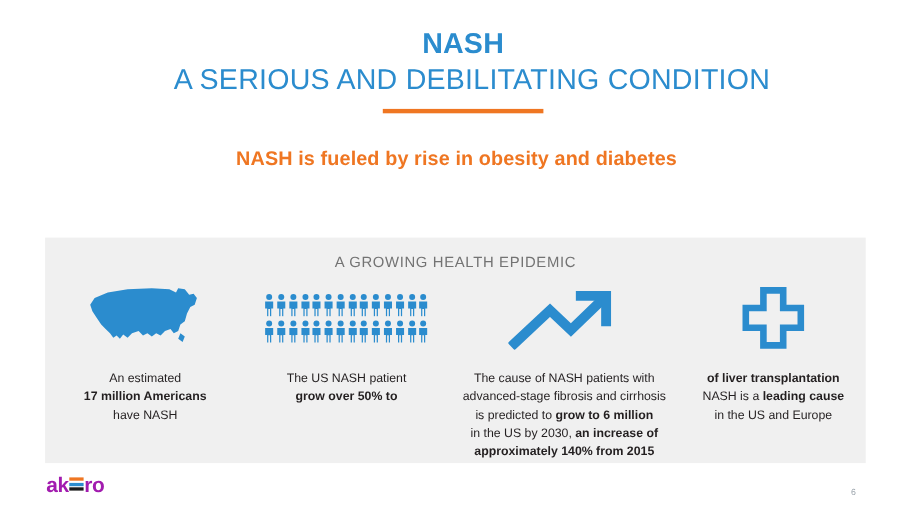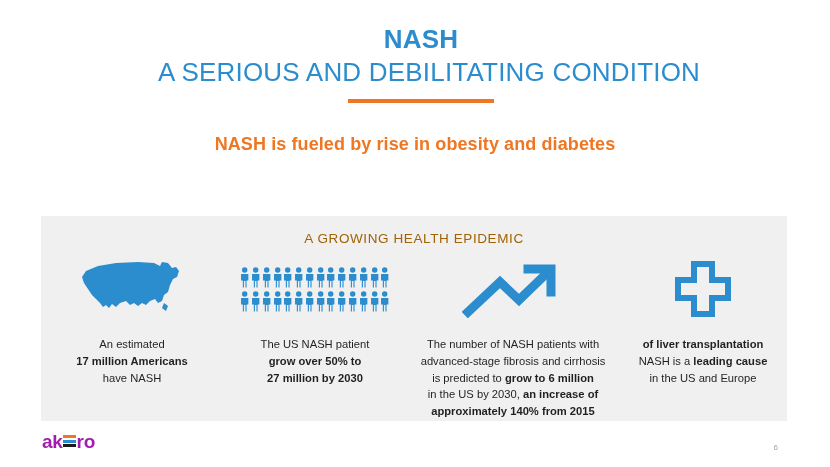--- a/index.html
+++ b/index.html
@@ -75,21 +75,21 @@
     height: 205px;
     background: #f0f0f0;
   }
   .panel-heading {
     position: absolute;
     left: 0;
     right: 0;
     top: 15px;
     text-align: center;
     font-size: 13.5px;
-    color: #a16207;
+    color: #737373;
     letter-spacing: 0.6px;
   }
 
   .cols {
     position: absolute;
     left: 0;
     top: 42px;
     width: 100%;
     display: flex;
     align-items: flex-start;
@@ -319,33 +319,32 @@
                 <svg width="9.4" height="21" viewBox="0 0 10 22">
                   <circle cx="5" cy="3.1" r="2.9" fill="#2b8cce"></circle>
                   <path d="M1.1,7.4 H8.9 V14.2 H7.0 V21.6 H5.8 V14.6 H4.2 V21.6 H3.0 V14.2 H1.1 Z" fill="#2b8cce"></path>
                 </svg>
               </div>
             </div>
         </div>
         <div class="caption">
           <div>The US NASH patient</div>
           <div style="font-weight:bold">grow over 50% to</div>
-          <div style="font-weight:bold">27 million by 2030</div>
         </div>
       </div>
 
       <div class="col col-3">
         <div class="icon-slot">
           <svg width="102" height="58" viewBox="0 0 102 58" aria-hidden="true">
             <polyline points="6,52 38,22 57,40 86,12" fill="none" stroke="#2b8cce" stroke-width="9" stroke-linecap="square" stroke-linejoin="miter"></polyline>
             <polyline points="66,9 89,9 89,32" fill="none" stroke="#2b8cce" stroke-width="9" stroke-linecap="square" stroke-linejoin="miter"></polyline>
           </svg>
         </div>
         <div class="caption">
-            <div><span>The number of NASH patients with</span></div>
+            <div><span>The cause of NASH patients with</span></div>
             <div><span>advanced-stage fibrosis and cirrhosis</span></div>
             <div><span>is predicted to </span><b>grow to 6 million</b></div>
             <div><span>in the US by 2030, </span><b>an increase of</b></div>
             <div><b>approximately 140% from 2015</b></div>
           </div>
       </div>
 
       <div class="col col-4">
         <div class="icon-slot">
           <svg width="64" height="58" viewBox="0 0 64 58" aria-hidden="true">

